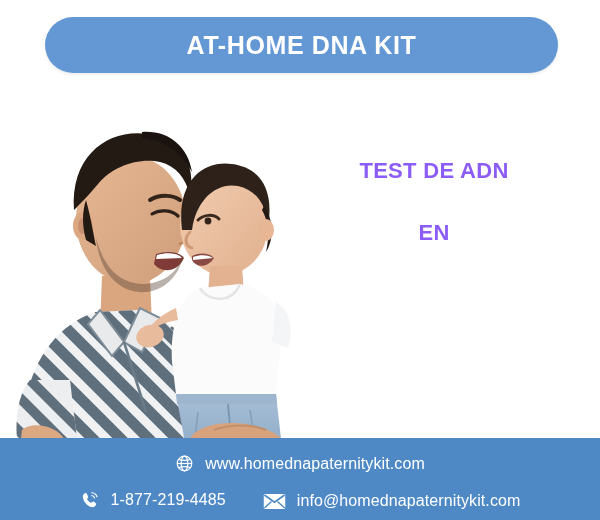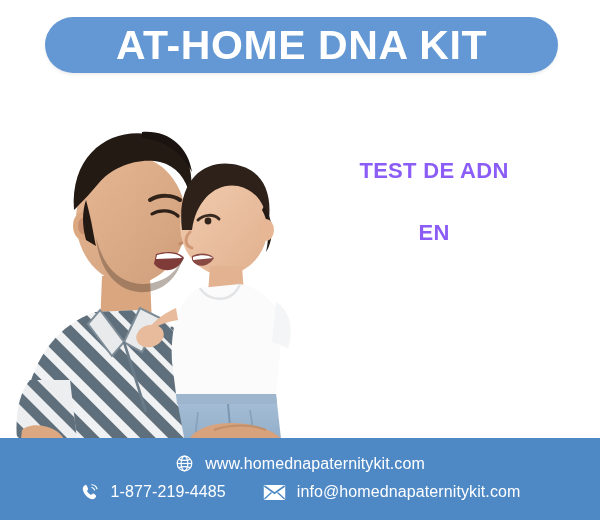--- a/index.html
+++ b/index.html
@@ -16,21 +16,21 @@
   #header-banner {
     position:absolute; left:45px; top:17px;
     width:513px; height:56px;
     background:#6398d4;
     border-radius:28px;
     display:flex; align-items:center; justify-content:center;
     box-shadow:0 2px 3px rgba(0,0,0,0.07);
   }
   #header-title {
     color:#ffffff;
-    font-size:41px;
+    font-size:25px;
     font-weight:bold;
     letter-spacing:0.6px;
     white-space:nowrap;
   }
 
   
   #photo { position:absolute; left:0px; top:80px; width:300px; height:368px; }
   #photo svg { display:block; width:300px; height:368px; }
 
   
@@ -52,21 +52,21 @@
   #headline-line-3 { font-size:21.5px; }
 
   
   #footer-band {
     position:absolute; left:0; top:438px;
     width:600px; height:82px;
     background:#4e89c6;
   }
   .footer-row { display:flex; align-items:center; justify-content:center; }
   #footer-row-website { margin-top:16px; }
-  #footer-row-contact { margin-top:9px; gap:37px; }
+  #footer-row-contact { margin-top:17px; gap:37px;align-items:flex-end; }
   .footer-item { display:flex; align-items:center; gap:11px; }
   .footer-text {
     color:#ffffff;
     font-size:16px;
     letter-spacing:0.1px;
     white-space:nowrap;
   }
   .footer-icon { display:flex; align-items:center; justify-content:center; flex:0 0 auto; }
   .footer-icon svg { display:block; }
 </style>

